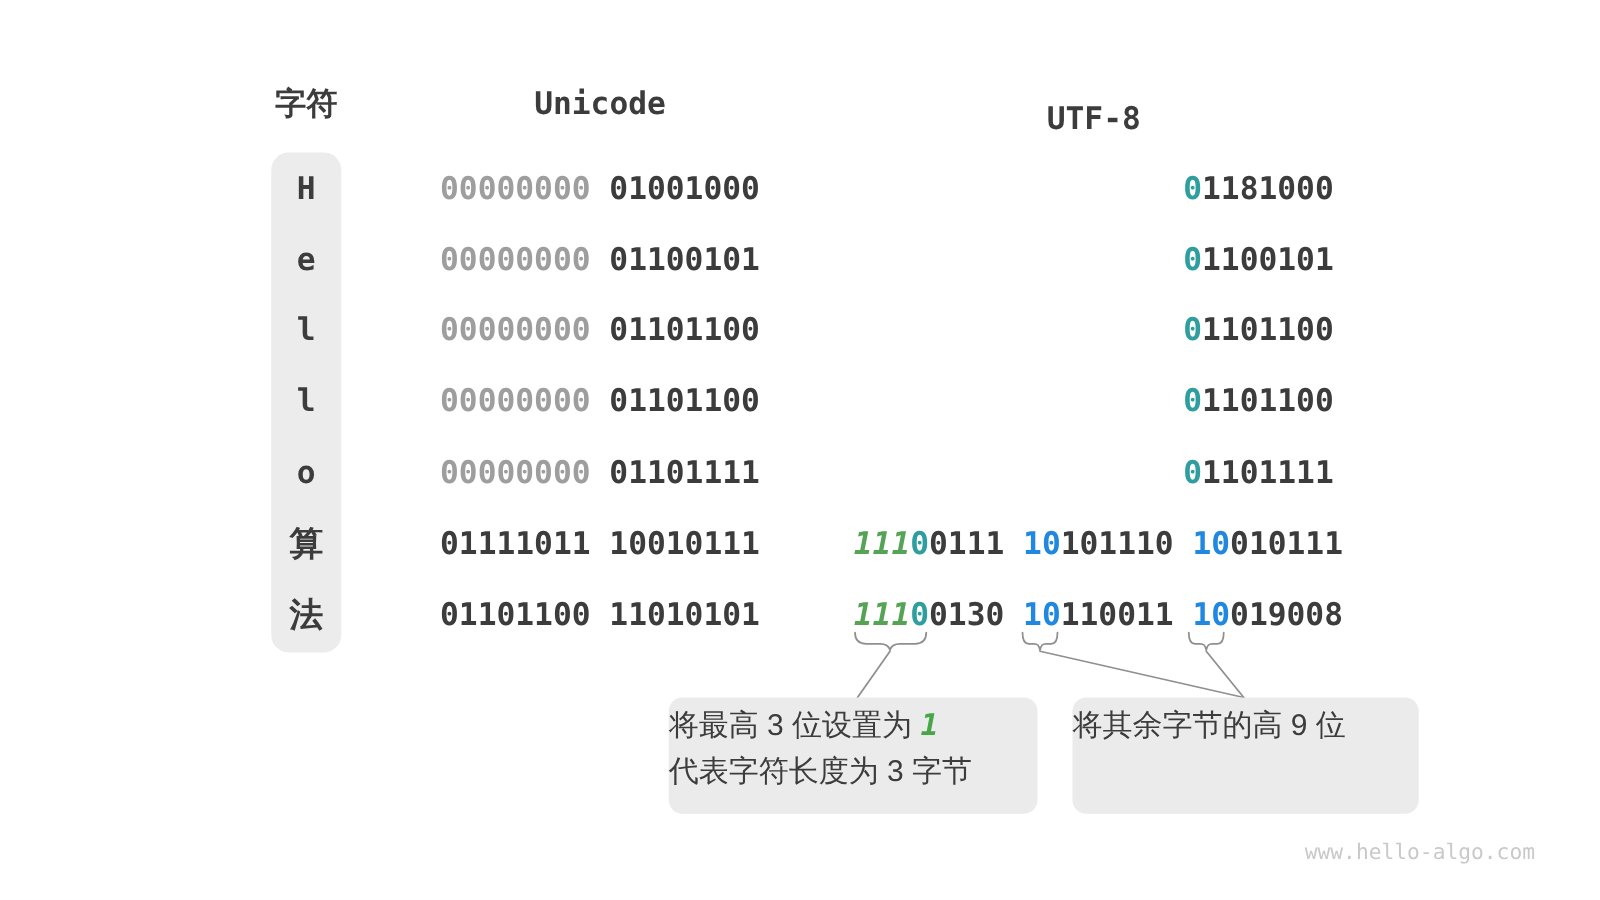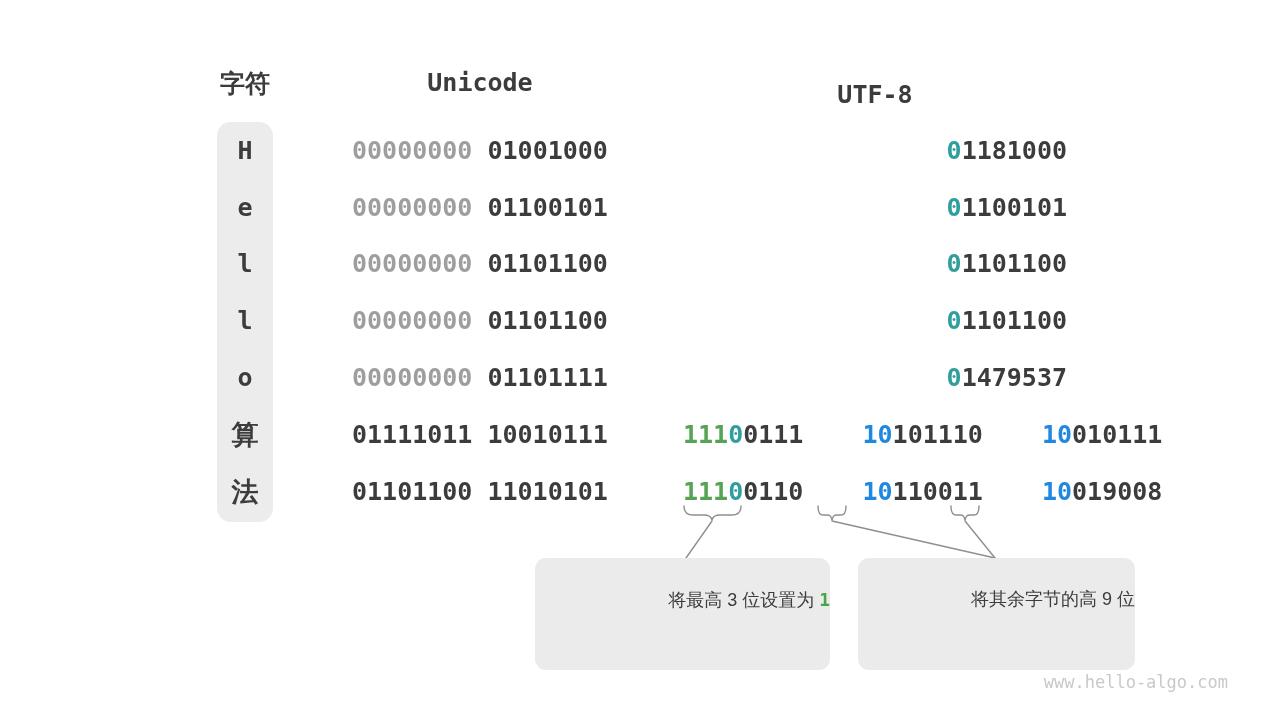--- a/index.html
+++ b/index.html
@@ -31,27 +31,27 @@
   
   .bits{
     position:absolute;height:36px;line-height:36px;white-space:pre;
     font-family:"DejaVu Sans Mono","Liberation Mono",monospace;
     font-weight:bold;font-size:25px;color:#3c3c3c;
   }
   .bits-unicode{left:352px;width:256px;text-align:left;}
   .bits-utf8{left:683px;width:384px;text-align:right;}
   .seg-dark{color:#3c3c3c;}
   .seg-muted{color:#9e9e9e;margin-top:20px;}
-  .seg-green{color:#55a355;}
+  .seg-green{color:#55a355;font-style:italic;}
   .seg-teal{color:#2f9e9e;}
-  .seg-blue{color:#2088e0;margin-left:44px;}
+  .seg-blue{color:#2088e0;}
   
   .callout{
     position:absolute;top:558px;height:89px;background:#ebebeb;border-radius:11px;
-    color:#3c3c3c;font-size:18px;text-align:right;padding-top:23px;box-sizing:content-box;
+    color:#3c3c3c;font-size:24px;text-align:left;padding-top:4px;box-sizing:content-box;
   }
   .callout .line{height:37px;line-height:37px;white-space:pre;}
   .callout-left{left:535px;width:295px;}
   .callout-right{left:858px;width:277px;}
   .callout .seg-green,.callout .seg-blue{
     font-family:"DejaVu Sans Mono","Liberation Mono",monospace;font-weight:bold;
   }
   .callout .seg-green{color:#47a747;}
   
   svg.overlay{position:absolute;left:0;top:0;pointer-events:none;}
@@ -81,41 +81,42 @@
 <div class="abs char-cell" style="top:246px">l</div>
 <div class="bits bits-unicode" style="top:246px"><span class="seg-muted">00000000</span><span class="seg-dark"> 01101100</span></div>
 <div class="bits bits-utf8" style="top:246px"><span class="seg-teal">0</span><span class="seg-dark">1101100</span></div>
 
 <div class="abs char-cell" style="top:303px">l</div>
 <div class="bits bits-unicode" style="top:303px"><span class="seg-muted">00000000</span><span class="seg-dark"> 01101100</span></div>
 <div class="bits bits-utf8" style="top:303px"><span class="seg-teal">0</span><span class="seg-dark">1101100</span></div>
 
 <div class="abs char-cell" style="top:360px">o</div>
 <div class="bits bits-unicode" style="top:360px"><span class="seg-muted">00000000</span><span class="seg-dark"> 01101111</span></div>
-<div class="bits bits-utf8" style="top:360px"><span class="seg-teal">0</span><span class="seg-dark">1479537</span></div>
+<div class="bits bits-utf8" style="top:360px"><span class="seg-teal">0</span><span class="seg-dark">1101111</span></div>
 
 <div class="abs char-cell cjk" style="top:417px">算</div>
 <div class="bits bits-unicode" style="top:417px"><span class="seg-dark">01111011 10010111</span></div>
 <div class="bits bits-utf8" style="top:417px"><span class="seg-green">111</span><span class="seg-teal">0</span><span class="seg-dark">0111 </span><span class="seg-blue">10</span><span class="seg-dark">101110 </span><span class="seg-blue">10</span><span class="seg-dark">010111</span></div>
 
 <div class="abs char-cell cjk" style="top:474px">法</div>
 <div class="bits bits-unicode" style="top:474px"><span class="seg-dark">01101100 11010101</span></div>
-<div class="bits bits-utf8" style="top:474px"><span class="seg-green">111</span><span class="seg-teal">0</span><span class="seg-dark">0110 </span><span class="seg-blue">10</span><span class="seg-dark">110011 </span><span class="seg-blue">10</span><span class="seg-dark">019008</span></div>
+<div class="bits bits-utf8" style="top:474px"><span class="seg-green">111</span><span class="seg-teal">0</span><span class="seg-dark">0130 </span><span class="seg-blue">10</span><span class="seg-dark">110011 </span><span class="seg-blue">10</span><span class="seg-dark">019008</span></div>
 
 <svg class="overlay" width="1280" height="720" viewBox="0 0 1280 720">
   <g fill="none" stroke="#8f8f8f" stroke-width="1.4" stroke-linecap="round" stroke-linejoin="round">
     <path d="M684,506 C684,512 687,515 693,515 L704,515 C708,515 711,516 712,520 C713,516 716,515 720,515 L732,515 C738,515 741,512 741,506"></path>
     <path d="M818,506 C818,512 820,515 823,515 L827,515 C830,515 831,516 832,520 C833,516 834,515 837,515 L841,515 C844,515 846,512 846,506"></path>
     <path d="M951,506 C951,512 953,515 956,515 L960,515 C963,515 964,516 965,520 C966,516 967,515 970,515 L974,515 C977,515 979,512 979,506"></path>
     <path d="M712,521 L686,558"></path>
     <path d="M832,521 L995,558"></path>
     <path d="M965,521 L995,558"></path>
   </g>
 </svg>
 
 <div class="callout callout-left">
   <div class="line"><span class="seg-dark">将最高 3 位设置为 </span><span class="seg-green">1</span></div>
+  <div class="line"><span class="seg-dark">代表字符长度为 3 字节</span></div>
 </div>
 <div class="callout callout-right">
   <div class="line"><span class="seg-dark">将其余字节的高 9 位</span></div>
 </div>
 
 <div class="abs watermark">www.hello-algo.com</div>
 
 </body></html>

